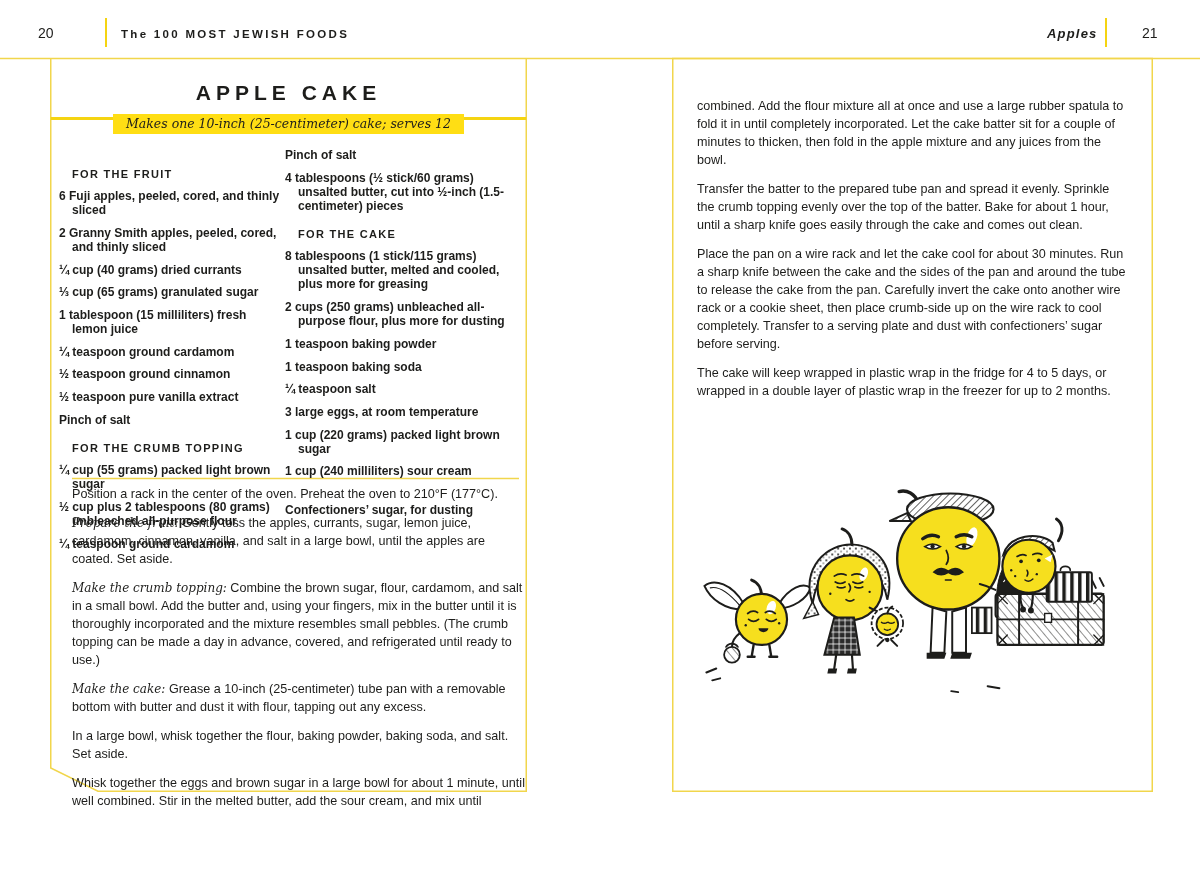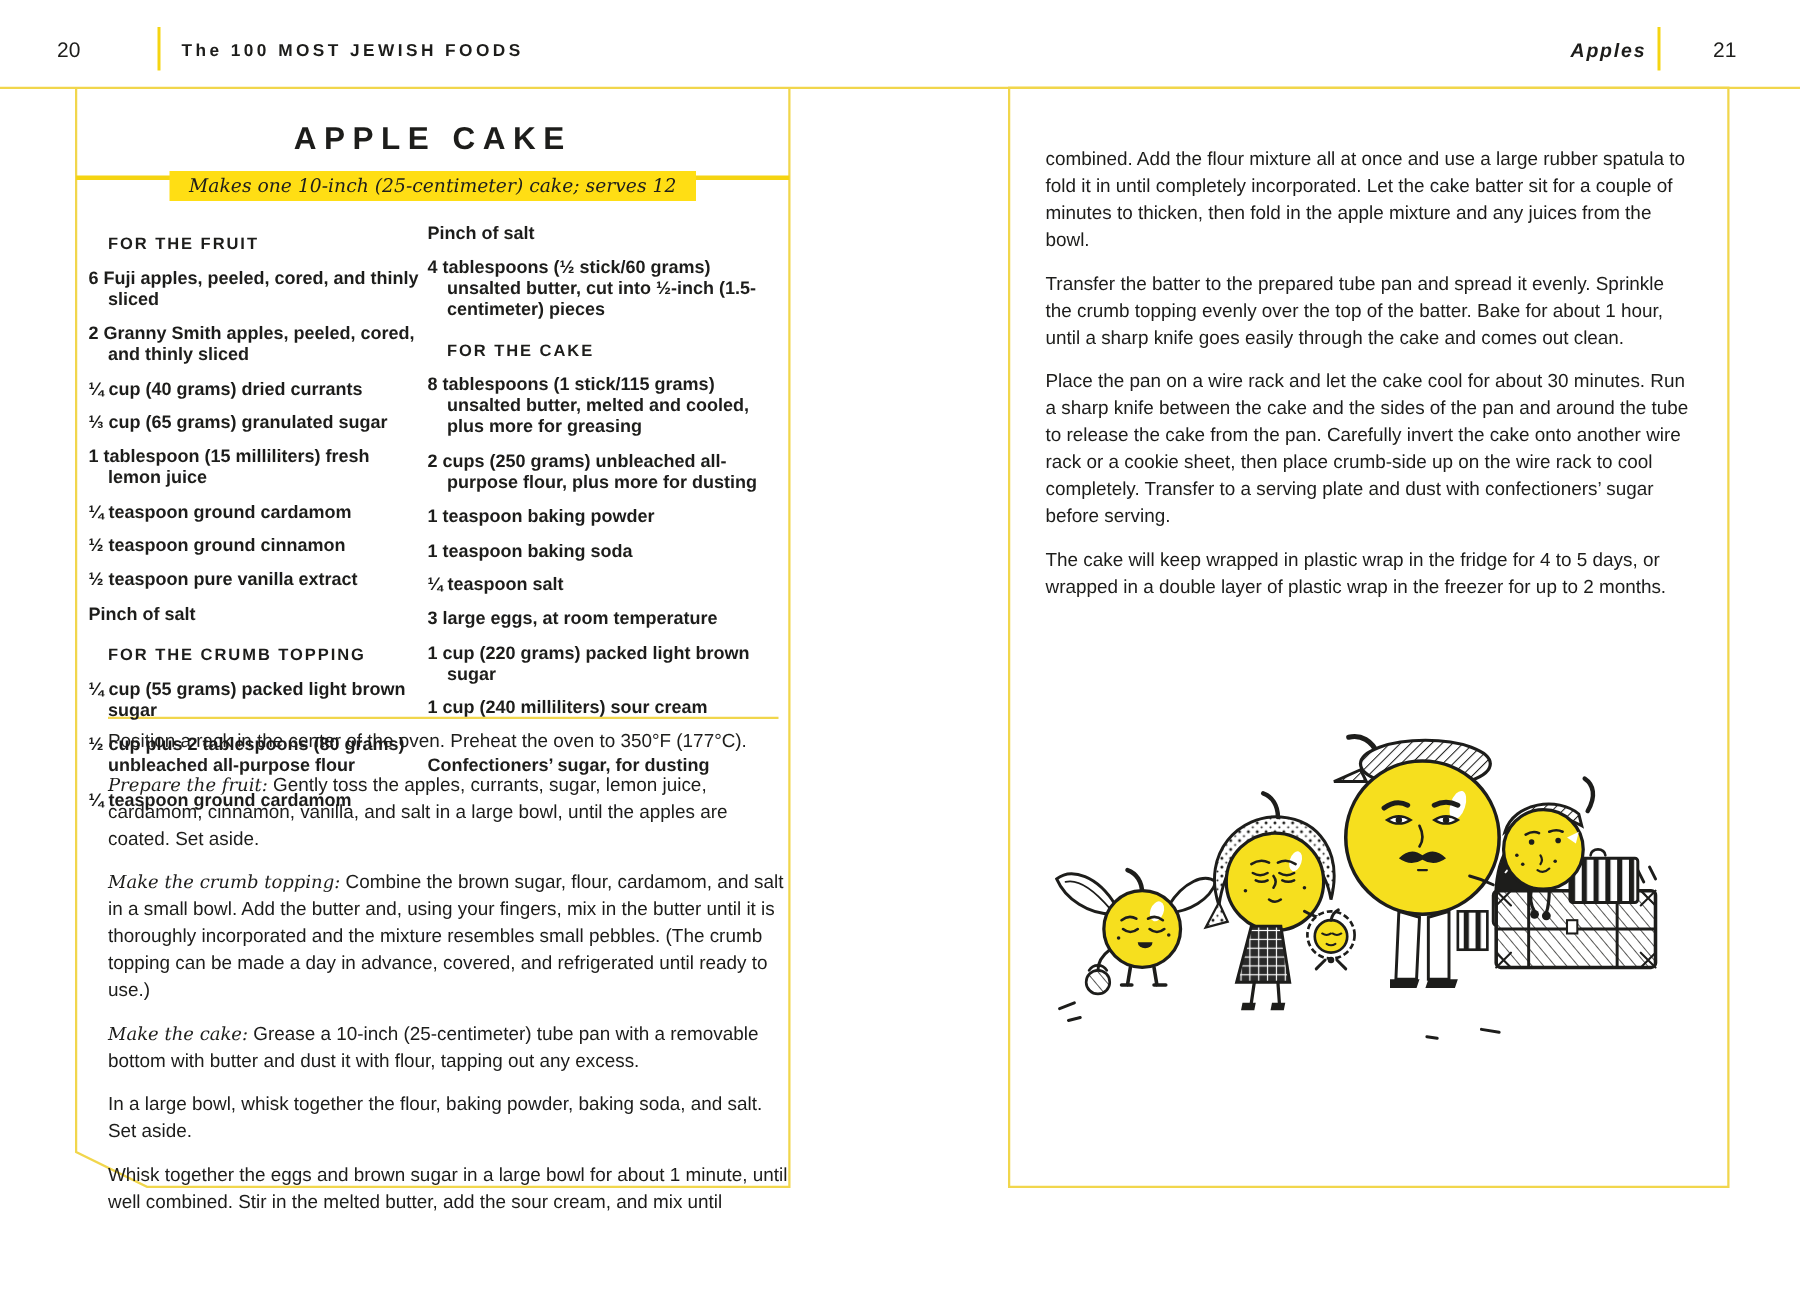--- a/index.html
+++ b/index.html
@@ -36,21 +36,21 @@
 
   .recipe-title{position:absolute;top:23px;left:0;width:100%;text-align:center;
                 font-size:21px;font-weight:bold;letter-spacing:5px;}
   .yield-wrap{position:absolute;top:56px;left:0;width:100%;text-align:center;}
   .yield-band{display:inline-block;background:var(--highlight);padding:2px 13px 3px;
               font-family:"DejaVu Serif",serif;font-style:italic;font-weight:normal;font-size:12.5px;}
 
   .ingredients{position:absolute;left:22px;top:90px;width:452px;display:flex;}
   .ing-col{width:226px;box-sizing:border-box;padding-right:14px;}
   .ing-head{font-size:11px;font-weight:bold;letter-spacing:1.3px;margin:15px 0 9px;}
-  .ing-block:first-child .ing-head{margin-top:9px;}
+  .ing-block:first-child .ing-head{margin-top:20px;}
   .ing-item{font-size:12px;font-weight:bold;line-height:1.18;margin-bottom:8.5px;
             text-indent:-13px;}
   .ing-block.gap{margin-top:24px;}
 
   .instructions-left{position:absolute;left:22px;top:427px;width:453px;}
   .instructions-right{position:absolute;left:25px;top:39px;width:433px;}
   .body-para{font-size:12.6px;line-height:1.43;margin:0 0 11px;}
   .body-para i{font-family:"DejaVu Serif",serif;font-size:12px;}
 
   .illustration{position:absolute;left:26px;top:406px;width:418px;height:236px;}
@@ -118,21 +118,21 @@
             <div class="ing-item">3 large eggs, at room temperature</div>
             <div class="ing-item">1 cup (220 grams) packed light brown sugar</div>
             <div class="ing-item">1 cup (240 milliliters) sour cream</div>
           </div>
           <div class="ing-block gap">
             <div class="ing-item">Confectioners’ sugar, for dusting</div>
           </div>
         </div>
       </div>
     <div class="instructions-left">
-        <p class="body-para">Position a rack in the center of the oven. Preheat the oven to 350°F (177°C).</p>
+        <p class="body-para">Position a rack in the center of the oven. Preheat the oven to 210°F (177°C).</p>
         <p class="body-para"><i>Prepare the fruit:</i> Gently toss the apples, currants, sugar, lemon juice, cardamom, cinnamon, vanilla, and salt in a large bowl, until the apples are coated. Set aside.</p>
         <p class="body-para"><i>Make the crumb topping:</i> Combine the brown sugar, flour, cardamom, and salt in a small bowl. Add the butter and, using your fingers, mix in the butter until it is thoroughly incorporated and the mixture resembles small pebbles. (The crumb topping can be made a day in advance, covered, and refrigerated until ready to use.)</p>
         <p class="body-para"><i>Make the cake:</i> Grease a 10-inch (25-centimeter) tube pan with a removable bottom with butter and dust it with flour, tapping out any excess.</p>
         <p class="body-para">In a large bowl, whisk together the flour, baking powder, baking soda, and salt. Set aside.</p>
         <p class="body-para">Whisk together the eggs and brown sugar in a large bowl for about 1 minute, until well combined. Stir in the melted butter, add the sour cream, and mix until</p>
       </div>
   </div>
 
   <div class="frame-content right-page">
     <div class="instructions-right">

